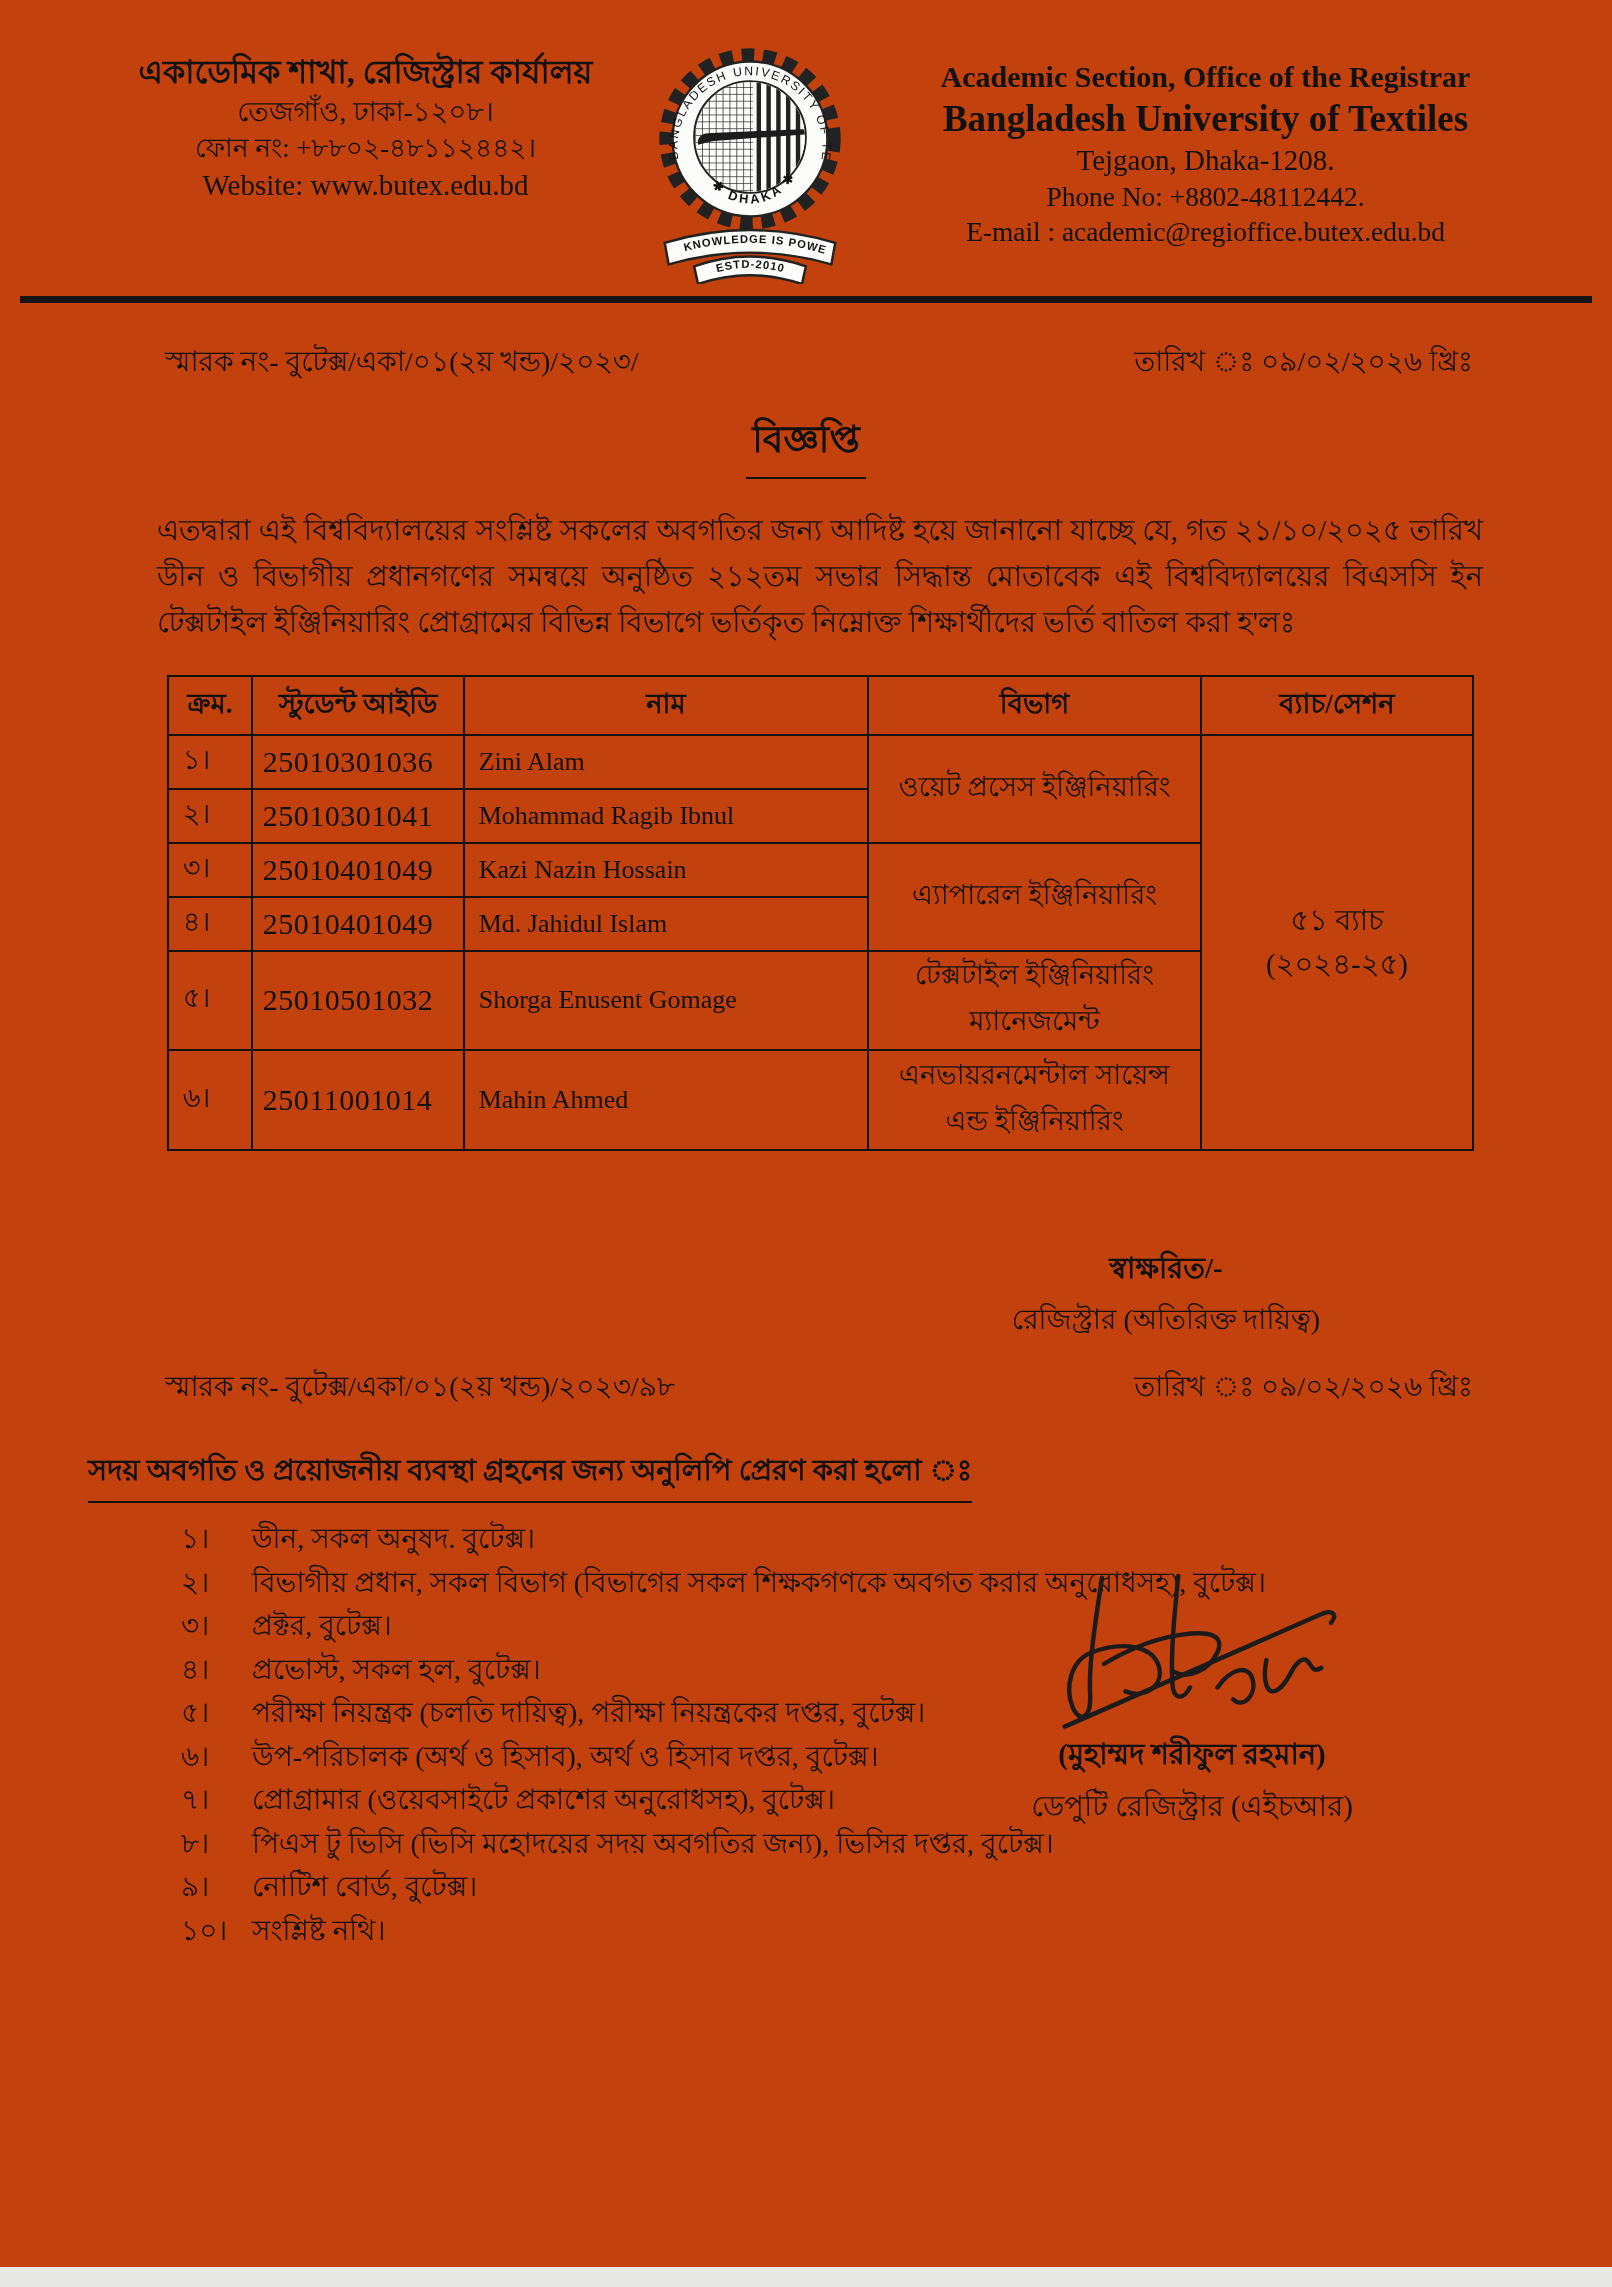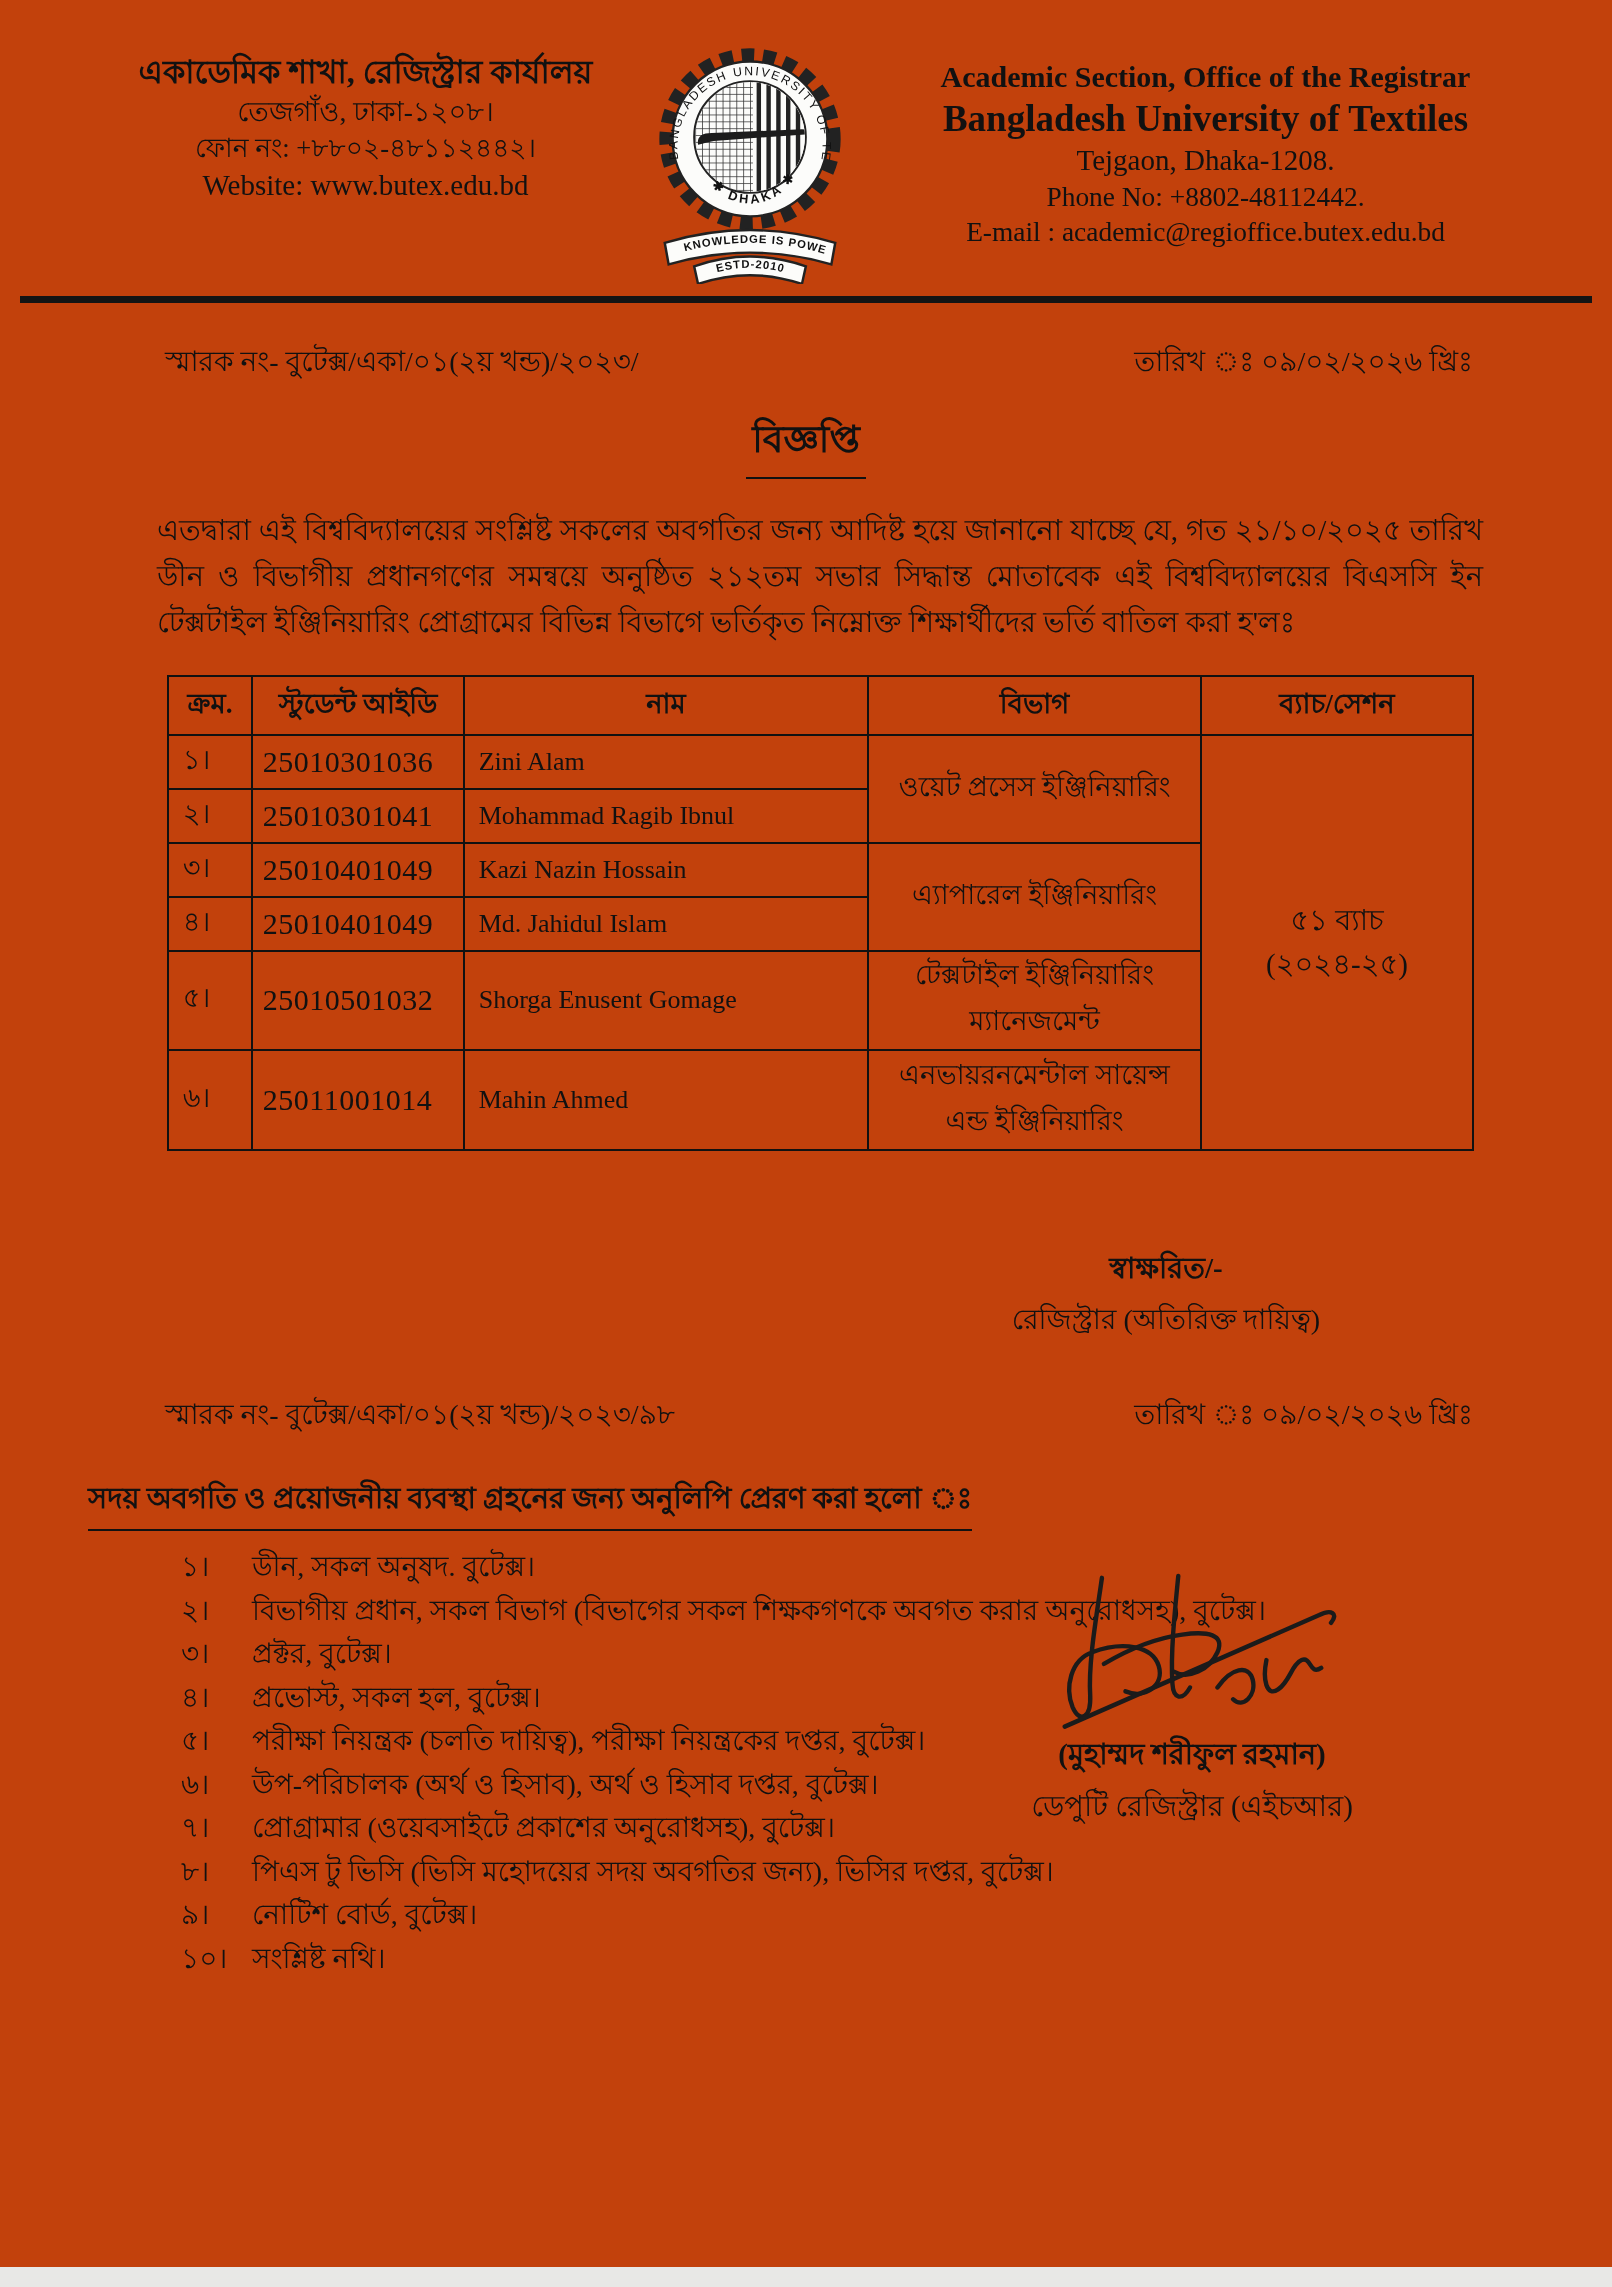--- a/index.html
+++ b/index.html
@@ -50,21 +50,21 @@
   td.c-dept { font-size:27.4px; text-align:center; padding:2.9px 5.9px; }
   td.c-batch{ font-size:29px; text-align:center; padding:2.9px 3.9px; line-height:1.5; }
   table.students tr { height:43px; }
   table.students tr.head-row { height:49px; }
   
   .sig1 { width:412px; margin:94px 240px 0 auto; text-align:center; }
   .sig1 .s-signed { font-size:29px; font-weight:bold; }
   .sig1 .s-name   { font-size:29px; font-weight:bold; margin-top:5.9px; }
   .sig1 .s-title  { font-size:28px; margin-top:3.9px; }
   
-  .memo-row.second { margin-top:48px; }
+  .memo-row.second { margin-top:20px; }
   .cc-head-wrap { margin:35px 0 0 88px;text-decoration:underline; }
   .cc-heading { display:inline-block; font-size:29px; font-weight:bold;
                 border-bottom:2.9px solid #111; padding-bottom:4.9px; }
   .cc-list { margin:21.6px 0 0 181px; }
   .cc-item { display:flex; font-size:28px; line-height:1.1; margin-bottom:12.7px; }
   .cc-num  { flex:0 0 71px; }
   .cc-text { flex:1 1 auto; }
   
   .sig2 { position:absolute; top:1570px; right:165px; width:510px; text-align:center; }
   .sig2 .scribble { display:block; margin:0 auto -25.5px auto; }

